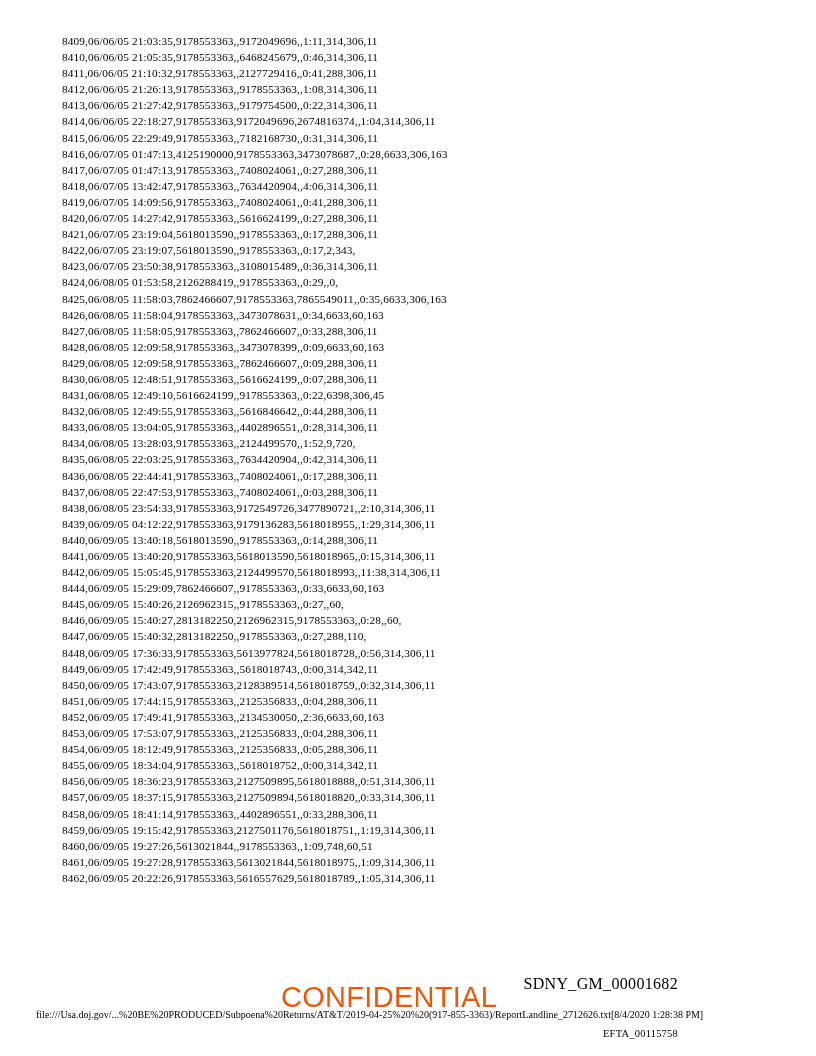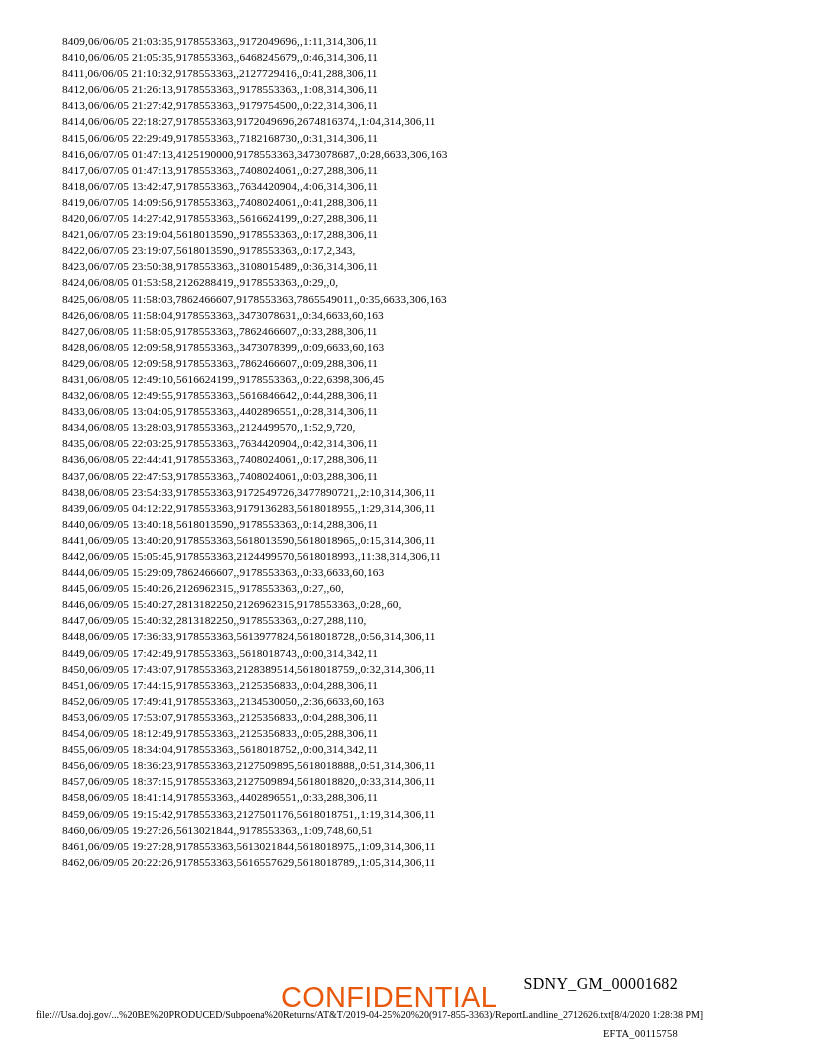--- a/index.html
+++ b/index.html
@@ -88,20 +88,21 @@
       <div class="record-line">8420,06/07/05 14:27:42,9178553363,,5616624199,,0:27,288,306,11</div>
       <div class="record-line">8421,06/07/05 23:19:04,5618013590,,9178553363,,0:17,288,306,11</div>
       <div class="record-line">8422,06/07/05 23:19:07,5618013590,,9178553363,,0:17,2,343,</div>
       <div class="record-line">8423,06/07/05 23:50:38,9178553363,,3108015489,,0:36,314,306,11</div>
       <div class="record-line">8424,06/08/05 01:53:58,2126288419,,9178553363,,0:29,,0,</div>
       <div class="record-line">8425,06/08/05 11:58:03,7862466607,9178553363,7865549011,,0:35,6633,306,163</div>
       <div class="record-line">8426,06/08/05 11:58:04,9178553363,,3473078631,,0:34,6633,60,163</div>
       <div class="record-line">8427,06/08/05 11:58:05,9178553363,,7862466607,,0:33,288,306,11</div>
       <div class="record-line">8428,06/08/05 12:09:58,9178553363,,3473078399,,0:09,6633,60,163</div>
       <div class="record-line">8429,06/08/05 12:09:58,9178553363,,7862466607,,0:09,288,306,11</div>
+      <div class="record-line">8430,06/08/05 12:48:51,9178553363,,5616624199,,0:07,288,306,11</div>
       <div class="record-line">8431,06/08/05 12:49:10,5616624199,,9178553363,,0:22,6398,306,45</div>
       <div class="record-line">8432,06/08/05 12:49:55,9178553363,,5616846642,,0:44,288,306,11</div>
       <div class="record-line">8433,06/08/05 13:04:05,9178553363,,4402896551,,0:28,314,306,11</div>
       <div class="record-line">8434,06/08/05 13:28:03,9178553363,,2124499570,,1:52,9,720,</div>
       <div class="record-line">8435,06/08/05 22:03:25,9178553363,,7634420904,,0:42,314,306,11</div>
       <div class="record-line">8436,06/08/05 22:44:41,9178553363,,7408024061,,0:17,288,306,11</div>
       <div class="record-line">8437,06/08/05 22:47:53,9178553363,,7408024061,,0:03,288,306,11</div>
       <div class="record-line">8438,06/08/05 23:54:33,9178553363,9172549726,3477890721,,2:10,314,306,11</div>
       <div class="record-line">8439,06/09/05 04:12:22,9178553363,9179136283,5618018955,,1:29,314,306,11</div>
       <div class="record-line">8440,06/09/05 13:40:18,5618013590,,9178553363,,0:14,288,306,11</div>

